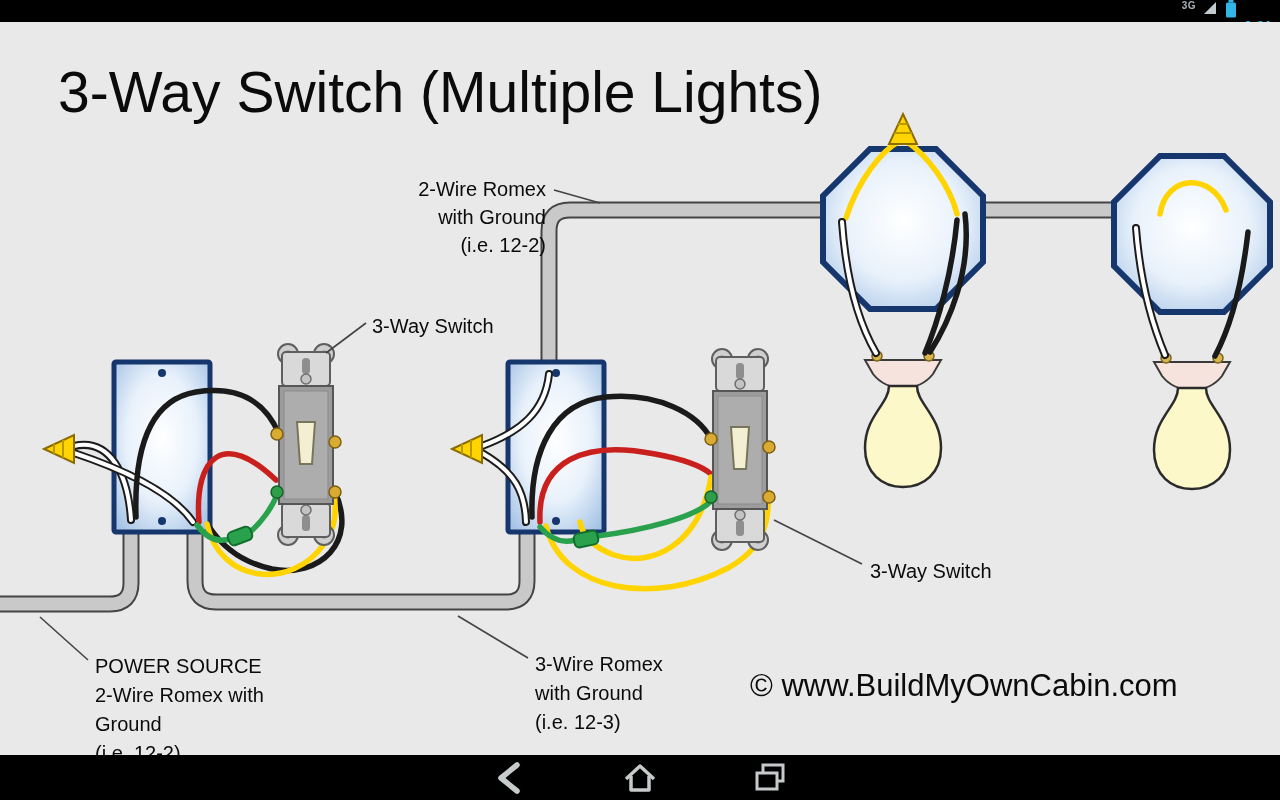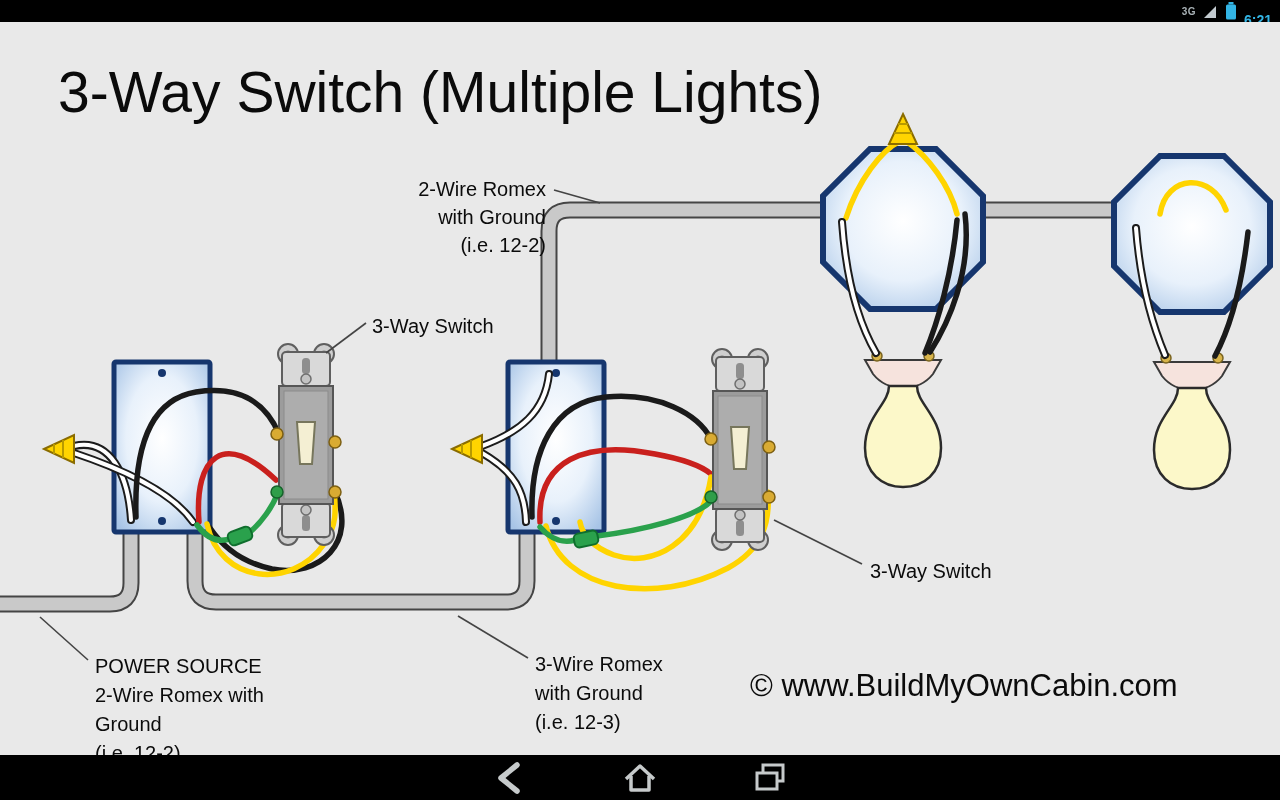--- a/index.html
+++ b/index.html
@@ -1,21 +1,21 @@
 <!DOCTYPE html>
 <html><head>
 <meta charset="utf-8">
 <style>
   html,body{margin:0;padding:0;overflow:hidden;background:#000;}
   body{width:1280px;height:800px;font-family:"Liberation Sans",sans-serif;}
   .screen{position:relative;width:1280px;height:800px;background:#e9e9e9;overflow:hidden;}
 
   
   .statusbar{position:absolute;top:0;left:0;right:0;height:22px;background:#000;
-    display:flex;align-items:center;justify-content:flex-end;gap:7px;padding:0 8px;box-sizing:border-box;}
+    display:flex;justify-content:flex-end;gap:7px;padding:0 8px;box-sizing:border-box;}
   .net{color:#a9b2b6;font-size:10px;font-weight:bold;letter-spacing:.5px;}
   .time{color:#33b5e5;font-size:14px;font-weight:bold;margin-top:18px;}
 
   
   .main{position:absolute;top:22px;left:0;width:1280px;height:733px;background:#e9e9e9;}
   .main svg{display:block;}
   svg text{font-family:"Liberation Sans",sans-serif;fill:#0b0b0b;}
 
   .cable-under{stroke:#454545;stroke-width:17;fill:none;stroke-linejoin:round;}
   .cable{stroke-width:13;fill:none;stroke-linejoin:round;}

